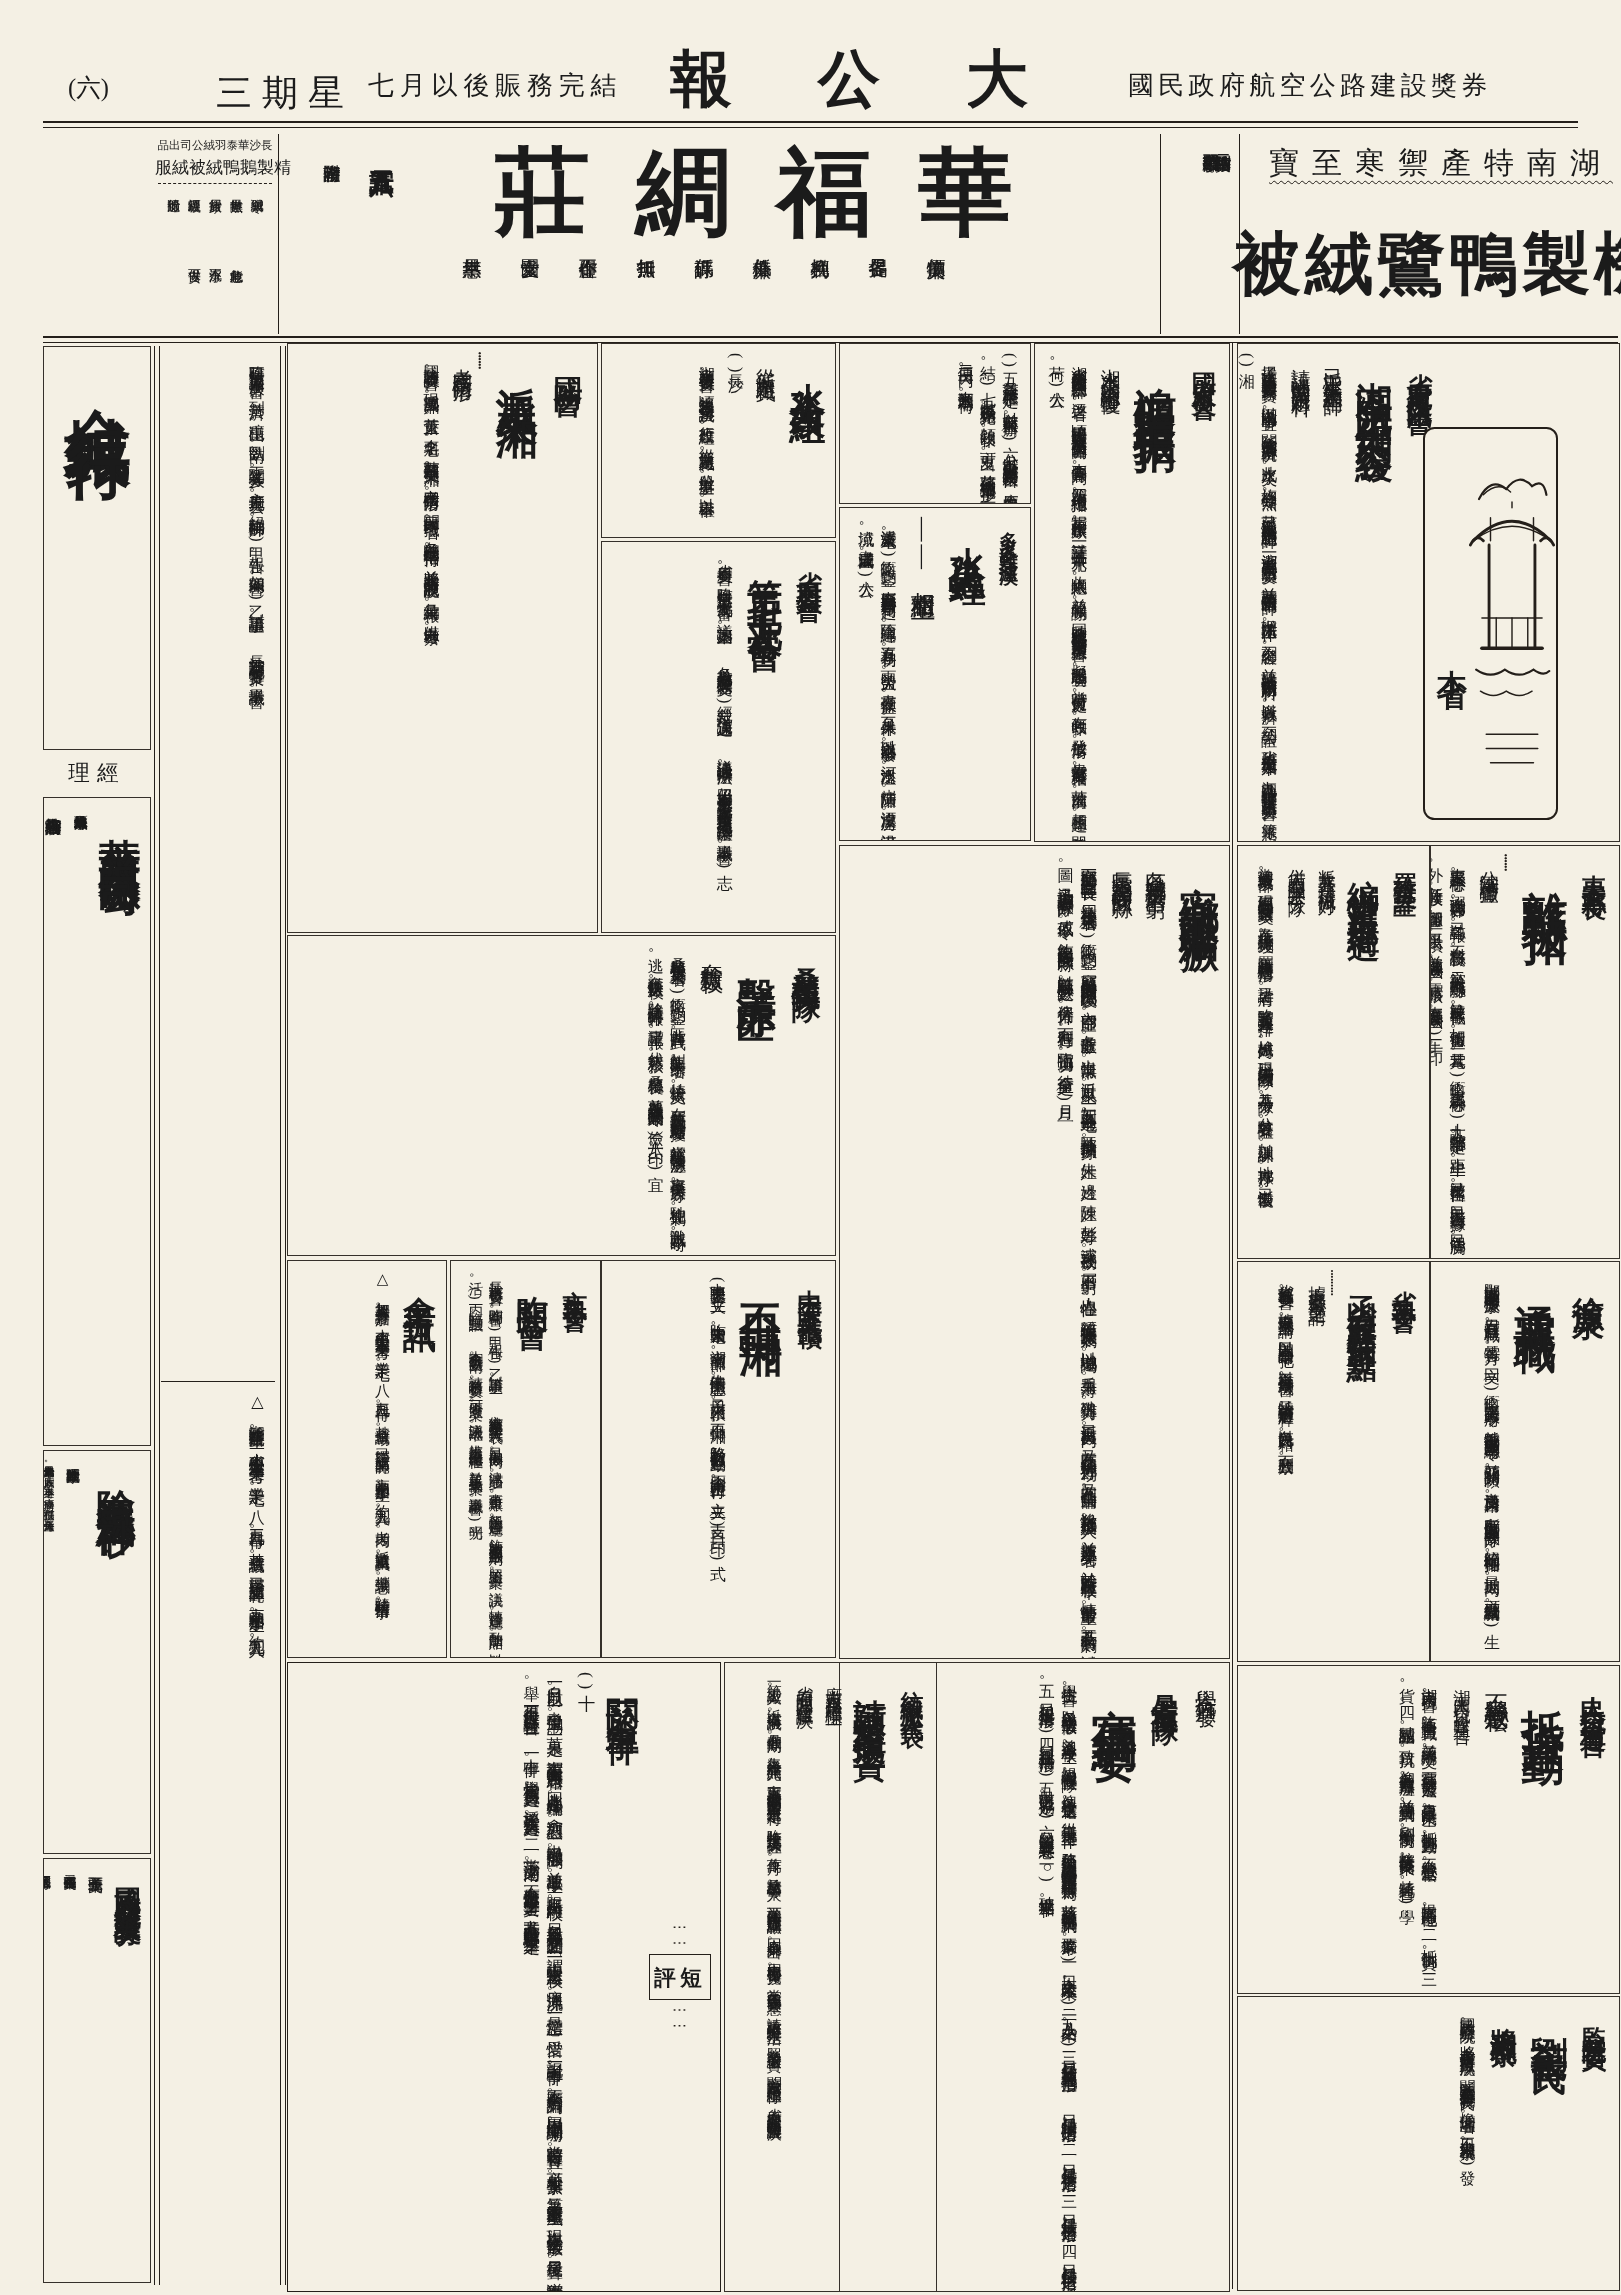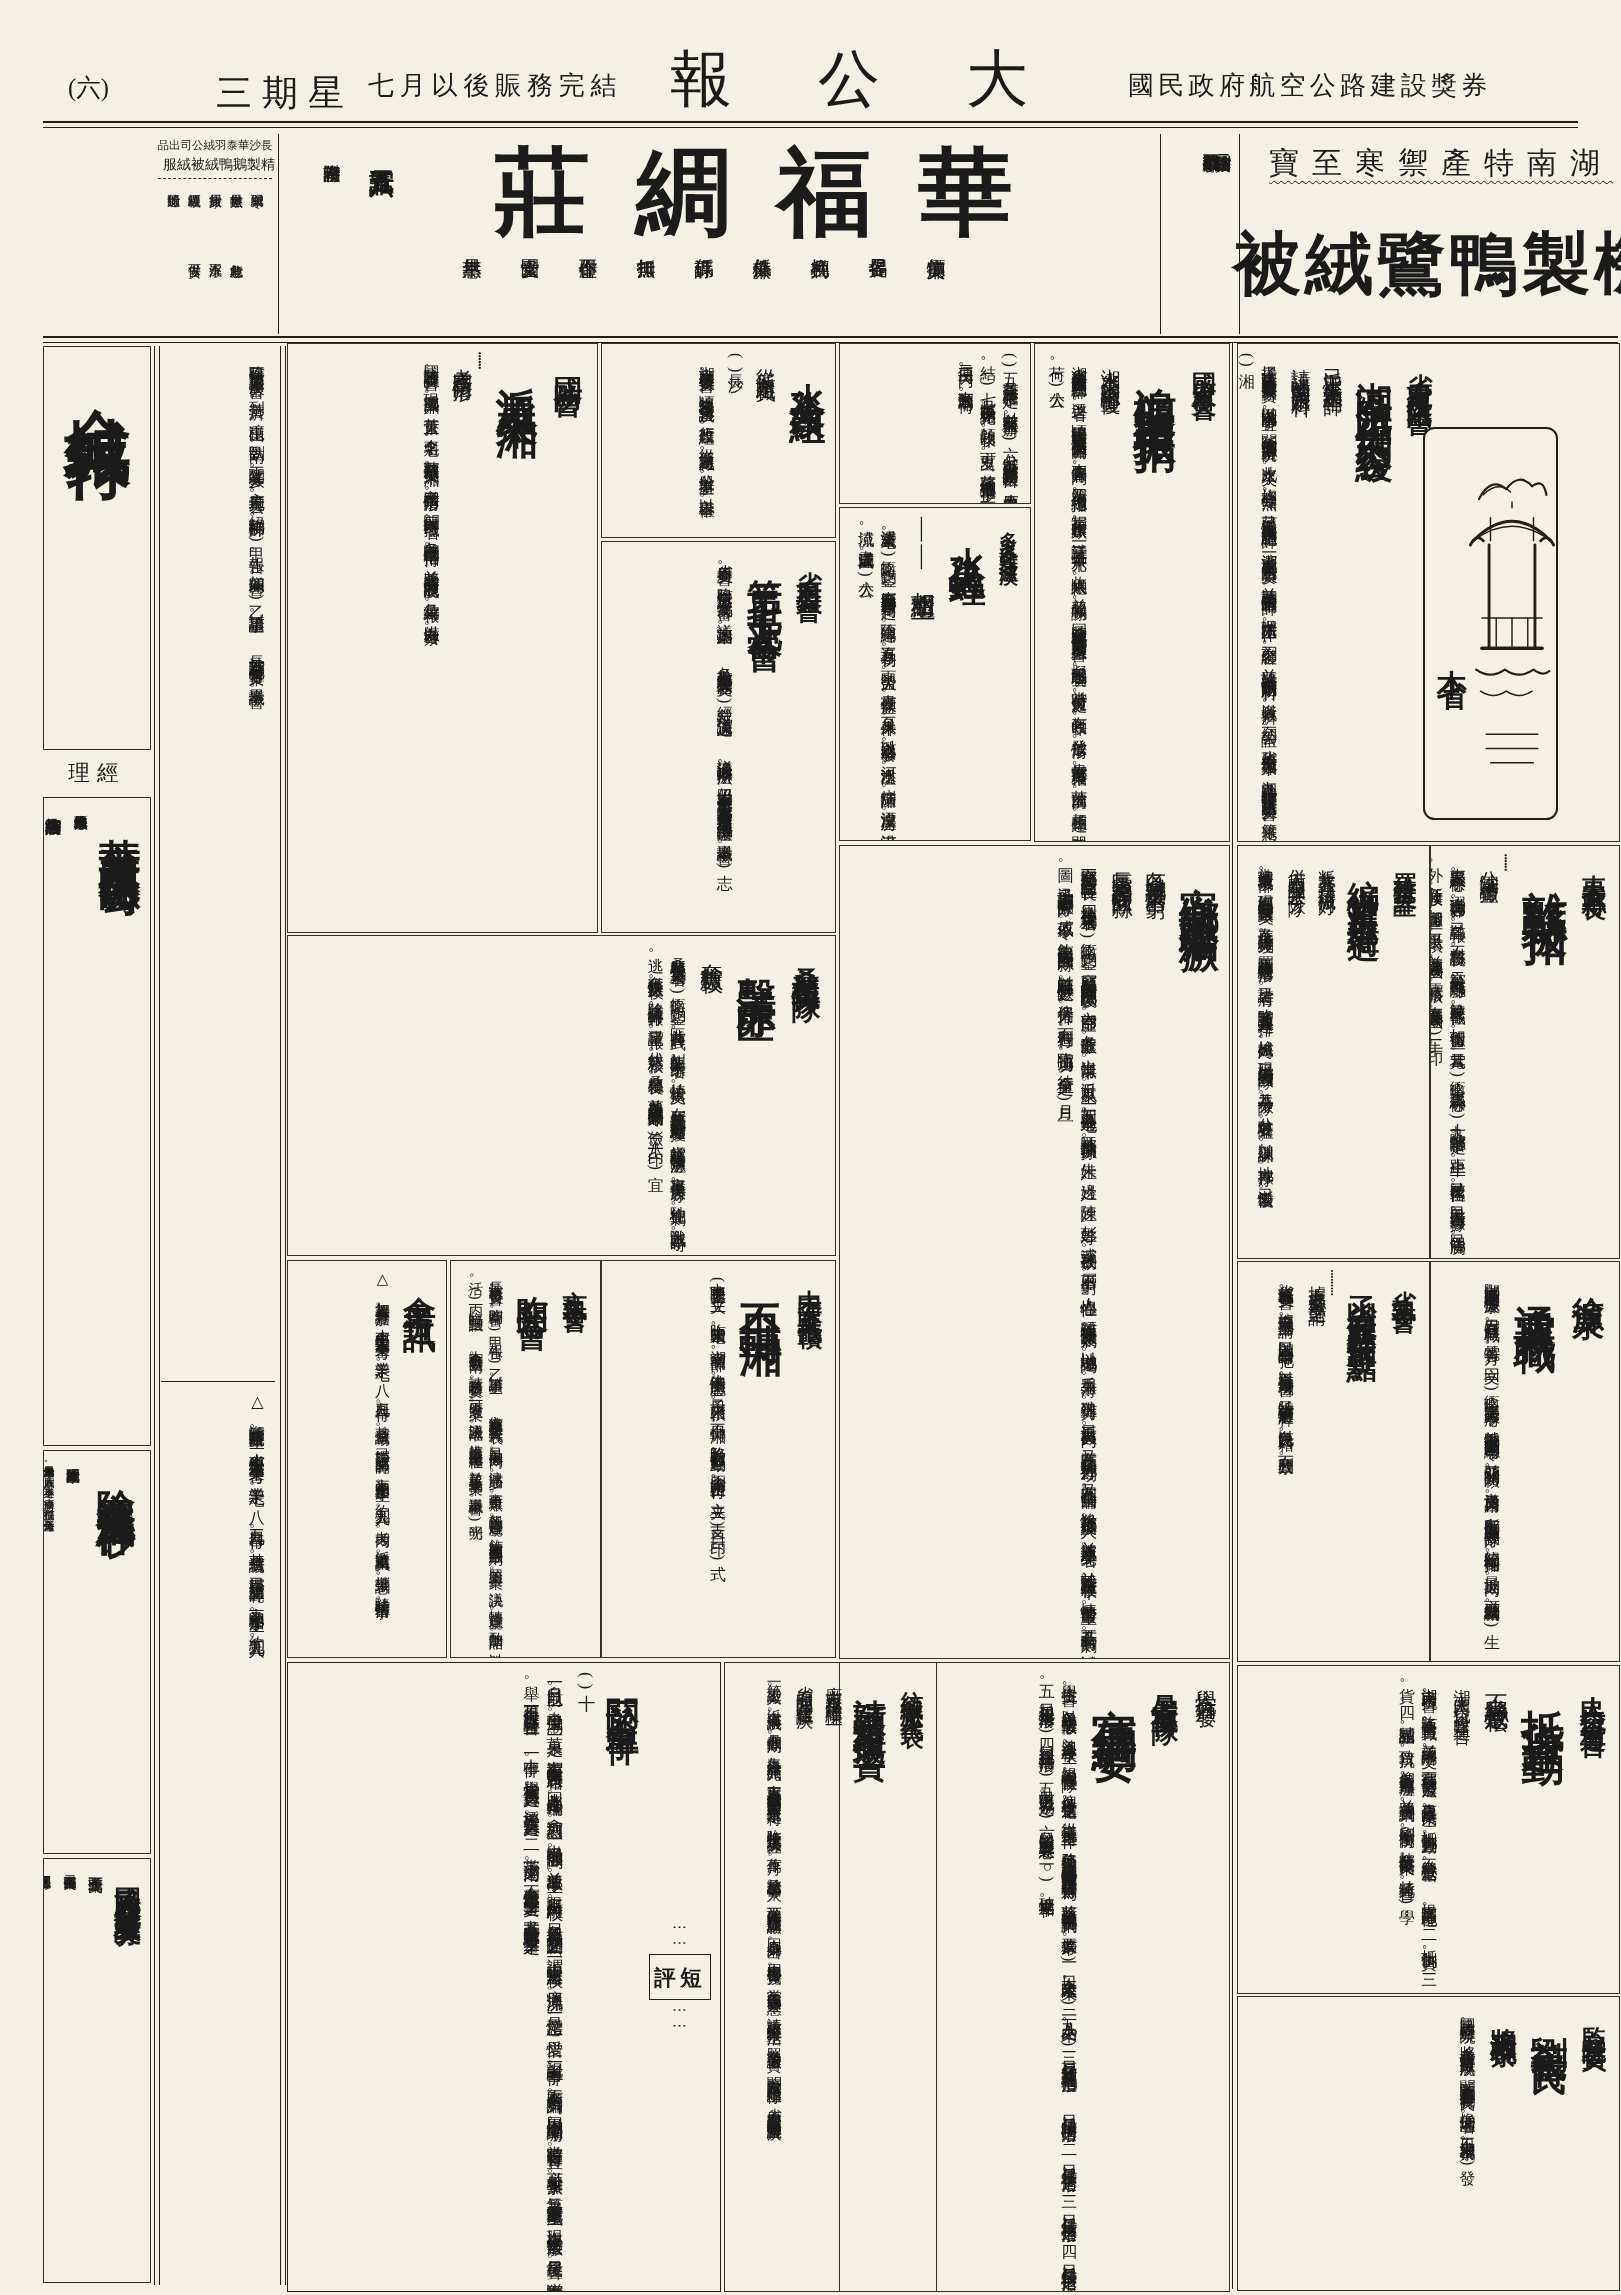--- a/index.html
+++ b/index.html
@@ -46,21 +46,21 @@
   .railblock > * { margin-block-end:7.2px; }
 </style>
 </head>
 <body>
 
 <div class="page">
 
   <div class="abs" style="left:68px;top:71px;font-size:24.5px;">(六)</div>
   <div class="abs rtl" style="left:216px;top:69px;font-size:36px;letter-spacing:10px;">三期星</div>
   <div class="abs rtl" style="left:368px;top:68px;font-size:26px;letter-spacing:5.8px;">七月以後賑務完結</div>
-  <div class="abs rtl" style="left:670px;top:37px;font-size:62px;font-weight:normal;letter-spacing:86px;">報公大</div>
+  <div class="abs rtl" style="left:670px;top:37px;font-size:62px;font-weight:bold;letter-spacing:86px;">報公大</div>
   <div class="abs rtl" style="left:1128px;top:68px;font-size:26px;letter-spacing:4.3px;">國民政府航空公路建設獎券</div>
   <div class="hrule" style="left:43px;top:121px;width:1535px;"></div>
 
   <div class="adband" style="left:1160px;top:134px;width:458px;height:200px;border-left:1.4px solid #241f1a;">
     <div class="abs v" style="left:7.2px;top:7.2px;height:185px;width:53px;font-size:17.3px;line-height:1.3;">長沙華泰羽絨公司專門</div>
     <div class="abs rtl wavy" style="left:108px;top:8.6px;font-size:30px;letter-spacing:13px;">寶至寒禦產特南湖</div>
     <div class="abs rtl bigad" style="left:72px;top:85px;font-size:68px;letter-spacing:4.3px;">被絨鷺鴨製機</div>
   </div>
 
   <div class="adband" style="left:278px;top:134px;width:962px;height:200px;border-left:1.4px solid #241f1a;border-right:1.4px solid #241f1a;">
@@ -76,21 +76,21 @@
       <span class="v" style="font-size:19px;">不作虛譽</span>
       <span class="v" style="font-size:19px;">愛國士女</span>
       <span class="v" style="font-size:19px;">幸早惠然</span>
     </div>
     <div class="abs v" style="left:86px;top:17.3px;height:173px;font-size:24.5px;font-weight:bold;">電話五八六</div>
     <div class="abs v" style="left:40px;top:17.3px;height:173px;font-size:17.3px;">附設湖南特產</div>
   </div>
 
   <div class="adband" style="left:155px;top:134px;width:120px;height:200px;">
     <div class="rtl" style="font-size:11.5px;text-align:center;margin-top:4.3px;">品出司公絨羽泰華沙長</div>
-    <div class="rtl" style="font-size:14px;text-align:right;margin-top:2.9px;">服絨被絨鴨鵝製精</div>
+    <div class="rtl" style="font-size:17px;text-align:right;margin-top:2.9px;">服絨被絨鴨鵝製精</div>
     <div style="border-top:1.4px dashed #241f1a;margin:4.3px 2.9px;"></div>
     <div style="display:flex;flex-direction:row-reverse;flex-wrap:wrap;gap:2.9px;justify-content:center;height:137px;overflow:hidden;">
       <span class="v" style="font-size:13px;height:66px;">羽絨禦寒</span>
       <span class="v" style="font-size:13px;height:66px;">世界無敵</span>
       <span class="v" style="font-size:13px;height:66px;">居家旅行</span>
       <span class="v" style="font-size:13px;height:66px;">經秋溫暖</span>
       <span class="v" style="font-size:13px;height:66px;">行船遇險</span>
       <span class="v" style="font-size:13px;height:66px;">能救危急</span>
       <span class="v" style="font-size:13px;height:66px;">浮水不沉</span>
       <span class="v" style="font-size:13px;height:66px;">吉保安可</span>

